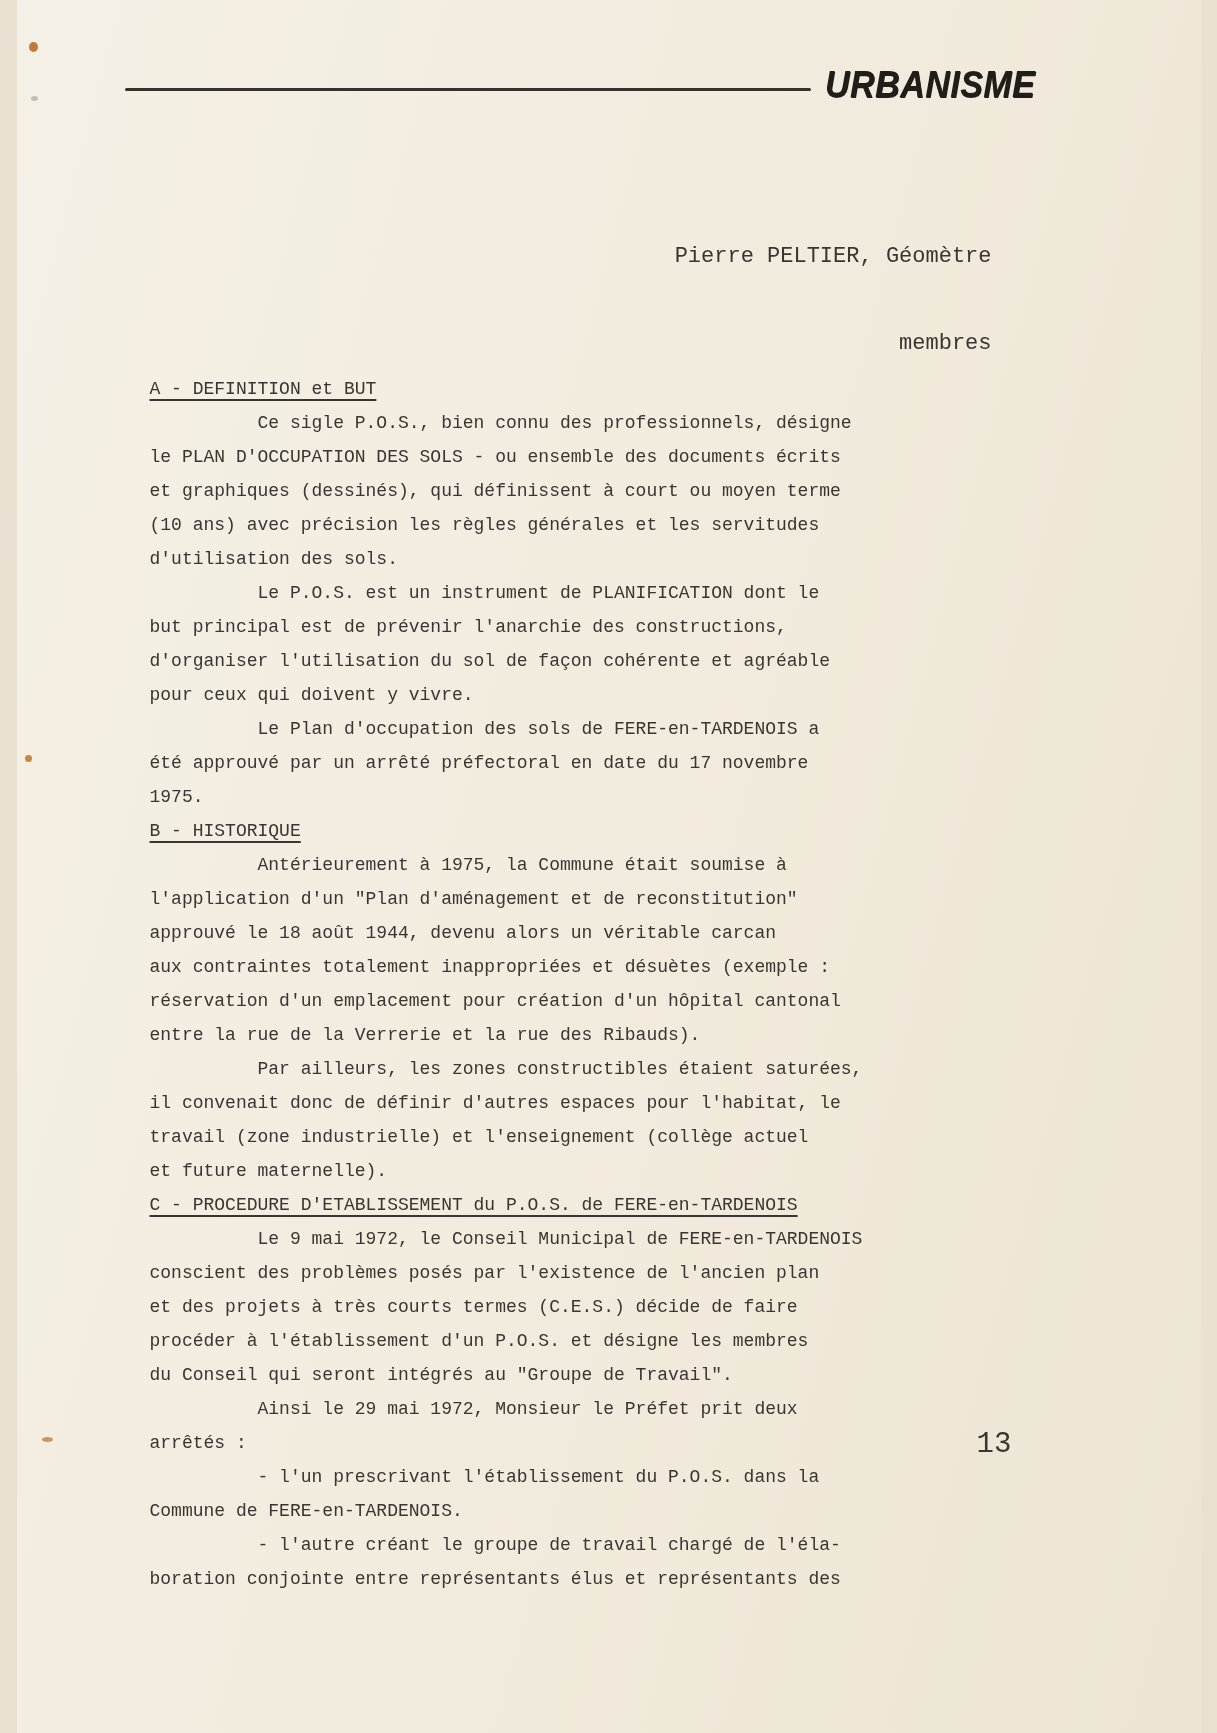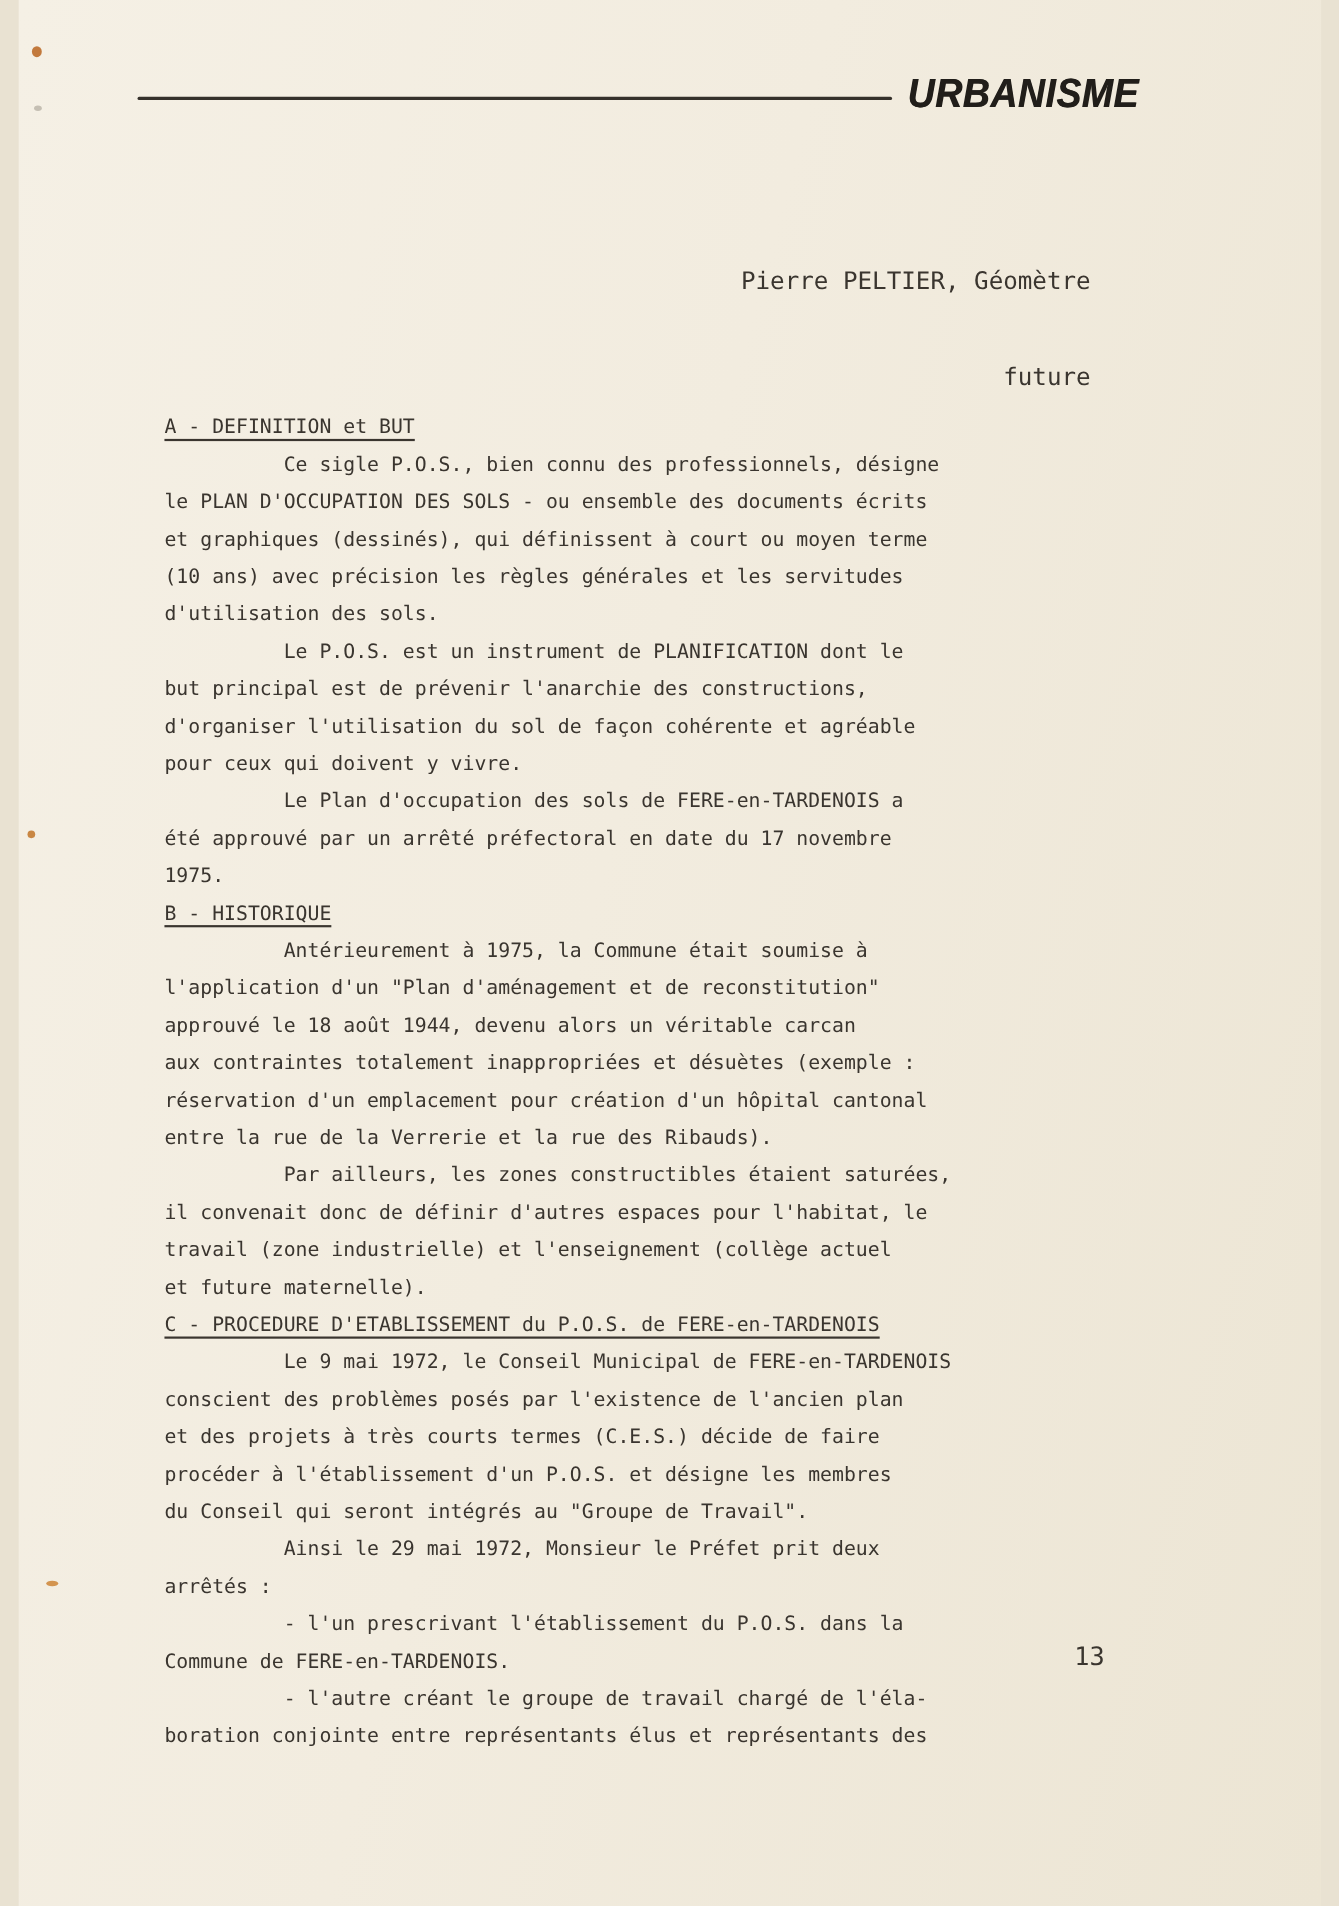--- a/index.html
+++ b/index.html
@@ -1,15 +1,15 @@
 <!DOCTYPE html>
 <html><head>
 <meta charset="utf-8">
 <style>
-  * { margin: 0; padding: 0; box-sizing: border-box; }
+  * { margin: 0; padding: 0; box-sizing: border-box; font-family: Liberation Mono, monospace; }
   html, body { background: #e9e2d2; }
   .page {
     position: relative;
     width: 1184px;
     height: 1733px;
     margin: 0 auto;
     background: linear-gradient(105deg, #f5f0e5 0%, #f2ecdf 45%, #ece5d4 100%);
     overflow: hidden;
     font-family: "DejaVu Sans Mono", "Liberation Mono", monospace;
     color: #38332d;
@@ -61,23 +61,23 @@
   }
   .section-heading {
     text-decoration: underline;
     text-underline-offset: 5px;
     text-decoration-thickness: 2px;
     white-space: pre;
   }
   .text-line { white-space: pre; }
   .page-number {
     position: absolute;
-    top: 1494px;
+    top: 1428px;
     left: 960px;
-    font-size: 23px;
+    font-size: 29px;
     color: #3a352f;
   }
   .speck {
     position: absolute;
     border-radius: 50%;
   }
   .speck-1 { top: 42px;   left: 12px; width: 9px;  height: 10px; background: #b9641f; opacity: .85; }
   .speck-2 { top: 96px;   left: 14px; width: 7px;  height: 5px;  background: #b9b3a6; opacity: .8; }
   .speck-3 { top: 755px;  left: 8px;  width: 7px;  height: 7px;  background: #c17427; opacity: .85; }
   .speck-4 { top: 1437px; left: 25px; width: 11px; height: 5px;  background: #cd8435; opacity: .85; }
@@ -91,21 +91,21 @@
   <div class="speck speck-2"></div>
   <div class="speck speck-3"></div>
   <div class="speck speck-4"></div>
 
   <div class="header-rule"></div>
 
   <div class="masthead">URBANISME</div>
 
   <div class="byline">
     <span class="line">Pierre PELTIER, Géomètre</span>
-    <span class="line">future</span>
+    <span class="line">membres</span>
   </div>
 
   <div class="doc-body">
     
   <div class="section-heading">A - DEFINITION et BUT</div><div class="text-line">          Ce sigle P.O.S., bien connu des professionnels, désigne</div><div class="text-line">le PLAN D'OCCUPATION DES SOLS - ou ensemble des documents écrits</div><div class="text-line">et graphiques (dessinés), qui définissent à court ou moyen terme</div><div class="text-line">(10 ans) avec précision les règles générales et les servitudes</div><div class="text-line">d'utilisation des sols.</div><div class="text-line">          Le P.O.S. est un instrument de PLANIFICATION dont le</div><div class="text-line">but principal est de prévenir l'anarchie des constructions,</div><div class="text-line">d'organiser l'utilisation du sol de façon cohérente et agréable</div><div class="text-line">pour ceux qui doivent y vivre.</div><div class="text-line">          Le Plan d'occupation des sols de FERE-en-TARDENOIS a</div><div class="text-line">été approuvé par un arrêté préfectoral en date du 17 novembre</div><div class="text-line">1975.</div><div class="section-heading">B - HISTORIQUE</div><div class="text-line">          Antérieurement à 1975, la Commune était soumise à</div><div class="text-line">l'application d'un "Plan d'aménagement et de reconstitution"</div><div class="text-line">approuvé le 18 août 1944, devenu alors un véritable carcan</div><div class="text-line">aux contraintes totalement inappropriées et désuètes (exemple :</div><div class="text-line">réservation d'un emplacement pour création d'un hôpital cantonal</div><div class="text-line">entre la rue de la Verrerie et la rue des Ribauds).</div><div class="text-line">          Par ailleurs, les zones constructibles étaient saturées,</div><div class="text-line">il convenait donc de définir d'autres espaces pour l'habitat, le</div><div class="text-line">travail (zone industrielle) et l'enseignement (collège actuel</div><div class="text-line">et future maternelle).</div><div class="section-heading">C - PROCEDURE D'ETABLISSEMENT du P.O.S. de FERE-en-TARDENOIS</div><div class="text-line">          Le 9 mai 1972, le Conseil Municipal de FERE-en-TARDENOIS</div><div class="text-line">conscient des problèmes posés par l'existence de l'ancien plan</div><div class="text-line">et des projets à très courts termes (C.E.S.) décide de faire</div><div class="text-line">procéder à l'établissement d'un P.O.S. et désigne les membres</div><div class="text-line">du Conseil qui seront intégrés au "Groupe de Travail".</div><div class="text-line">          Ainsi le 29 mai 1972, Monsieur le Préfet prit deux</div><div class="text-line">arrêtés :</div><div class="text-line">          - l'un prescrivant l'établissement du P.O.S. dans la</div><div class="text-line">Commune de FERE-en-TARDENOIS.</div><div class="text-line">          - l'autre créant le groupe de travail chargé de l'éla-</div><div class="text-line">boration conjointe entre représentants élus et représentants des</div></div>
 
   <div class="page-number">13</div>
 
 </div>
 

